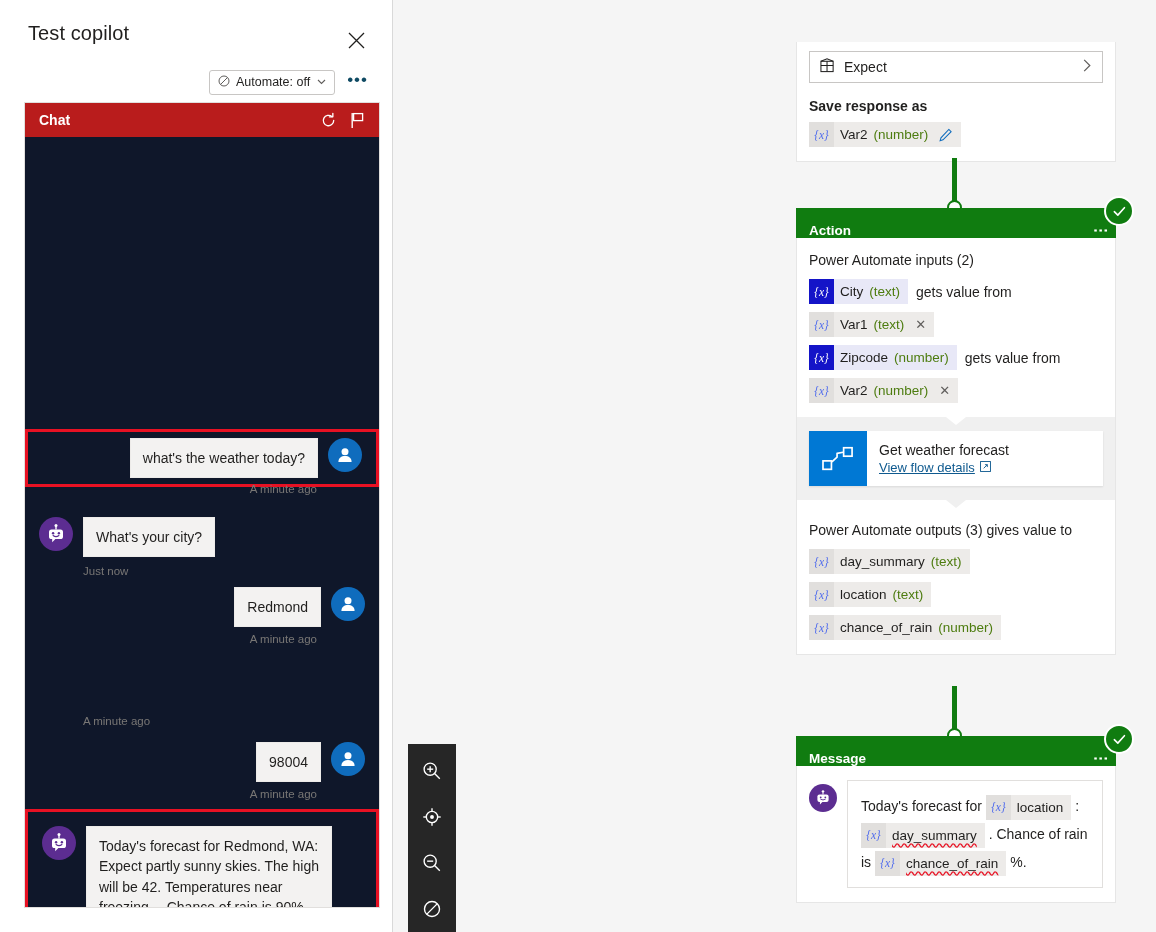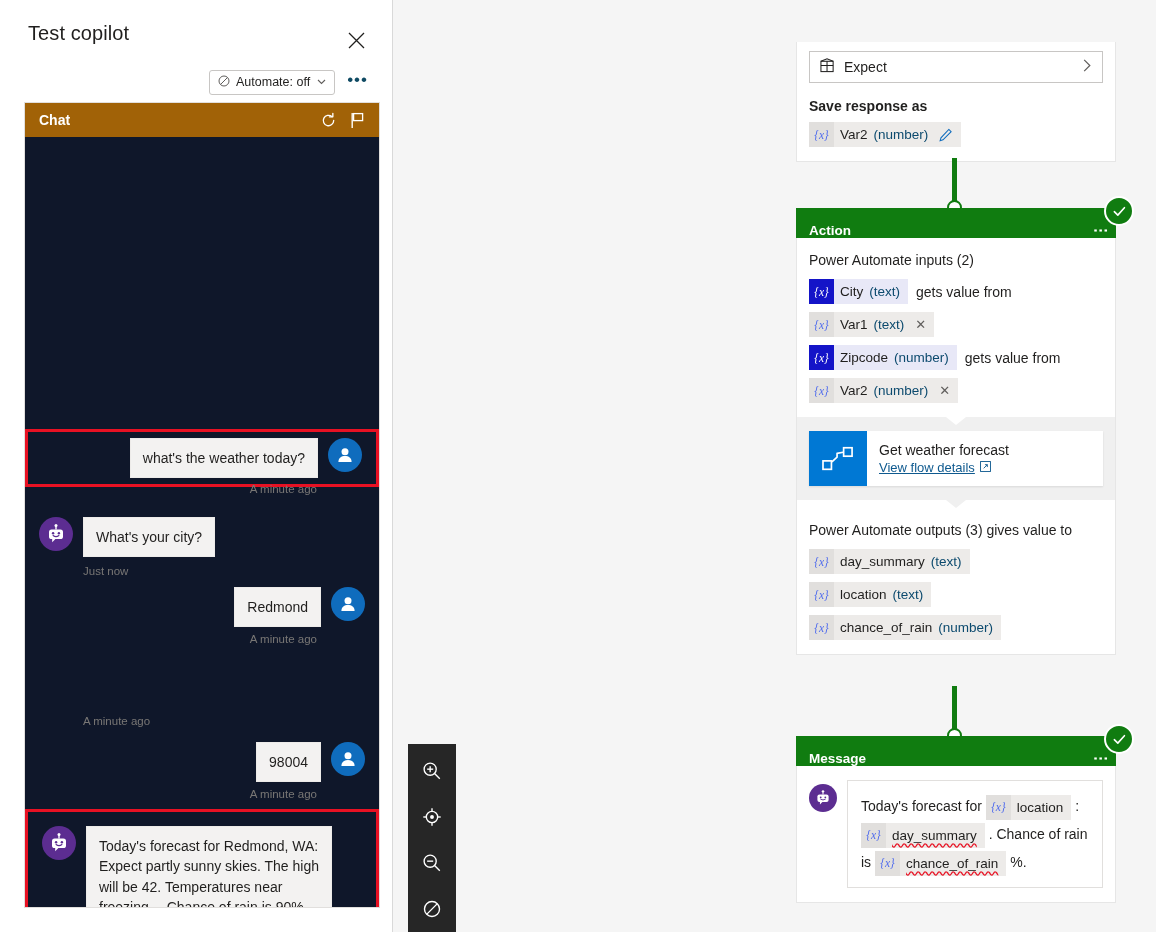--- a/index.html
+++ b/index.html
@@ -143,21 +143,21 @@
   .vtoken {
     display: inline-flex; align-items: center; gap: 6px;
     height: 25px; padding: 0 8px 0 0; font-size: 13.5px;
     background: #edebe9; color: #201f1e; vertical-align: middle;
   }
   .vtoken .vx {
     display: inline-flex; align-items: center; justify-content: center;
     width: 25px; height: 25px; background: #e1dfdd; color: #4f6bed;
     font-size: 11.5px; font-style: italic; font-family: "Liberation Serif", serif;
   }
-  .vtoken .vtype { color: #0c4a6e; }
+  .vtoken .vtype { color: #4d7c0f; }
   .vtoken .vclose { color: #605e5c; font-size: 13px; margin-left: 5px; cursor: pointer; }
   .vtoken .vedit { color: #0f6cbd; font-size: 13px; margin-left: 5px; cursor: pointer; display:inline-flex; }
 
   .vtoken.strong { background: #e8e8f7; }
   .vtoken.strong .vx { background: #1414c8; color: #ffffff; }
 
   .inline-row { display: flex; align-items: center; gap: 8px; margin-bottom: 8px; flex-wrap: wrap; }
   .inline-row .plain { font-size: 14px; color: #201f1e; }
 
   .flowcard-wrap {
@@ -239,21 +239,21 @@
         <span class="chev">
           <svg width="9" height="6" viewBox="0 0 9 6">
               <path d="M1 1 L4.5 4.5 L8 1" stroke="#605e5c" stroke-width="1.1" fill="none"></path>
             </svg>
         </span>
       </div>
       <div class="more-dots">•••</div>
     </div>
 
     <div class="chat-box">
-      <div class="chat-header" style="background: #a16207; align-items: center;">
+      <div class="chat-header" style="background: #b91c1c; align-items: center;">
         <div class="chat-header-title">Chat</div>
         <div class="chat-header-actions">
           <span class="hicon">
             <svg width="17" height="17" viewBox="0 0 18 18">
                 <path d="M14.5 9a5.5 5.5 0 1 1-1.9-4.15" stroke="#fff" stroke-width="1.4" fill="none" stroke-linecap="round"></path>
                 <path d="M13.6 1.4 L13.6 5.1 L9.9 5.1" stroke="#fff" stroke-width="1.4" fill="none" stroke-linecap="round" stroke-linejoin="round"></path>
               </svg>
           </span>
           <span class="hicon">
             <svg width="16" height="17" viewBox="0 0 16 17">

